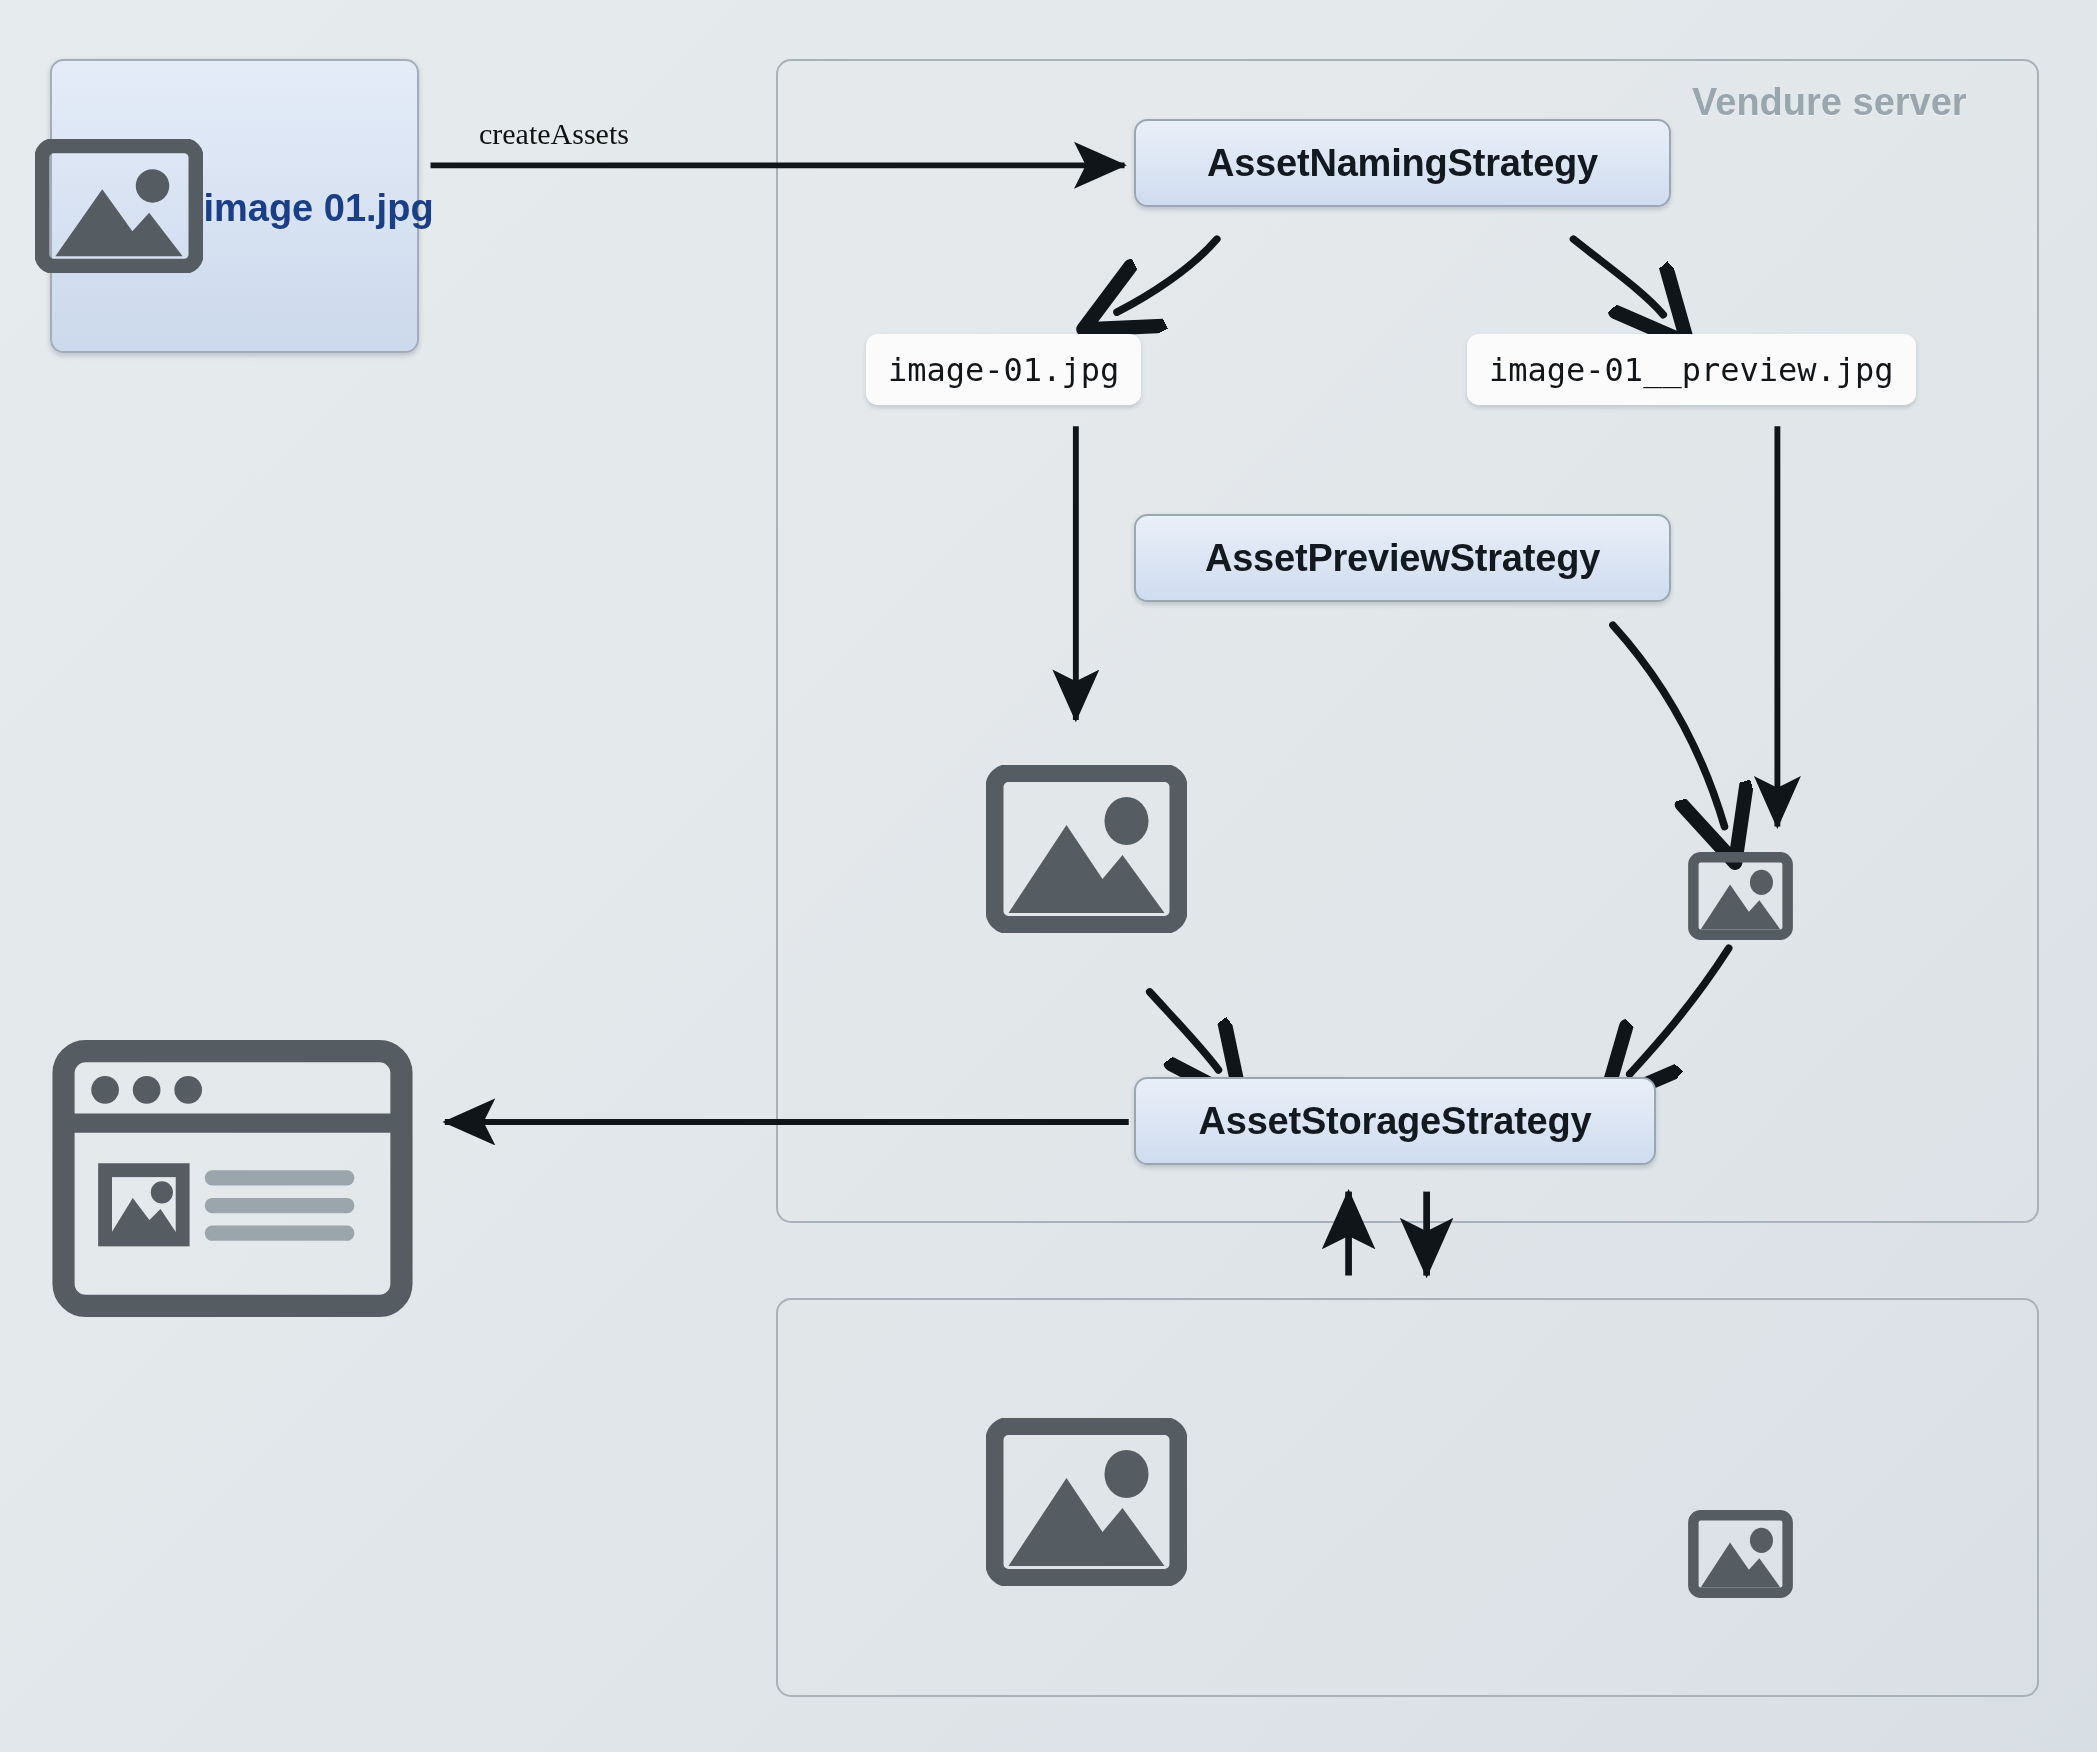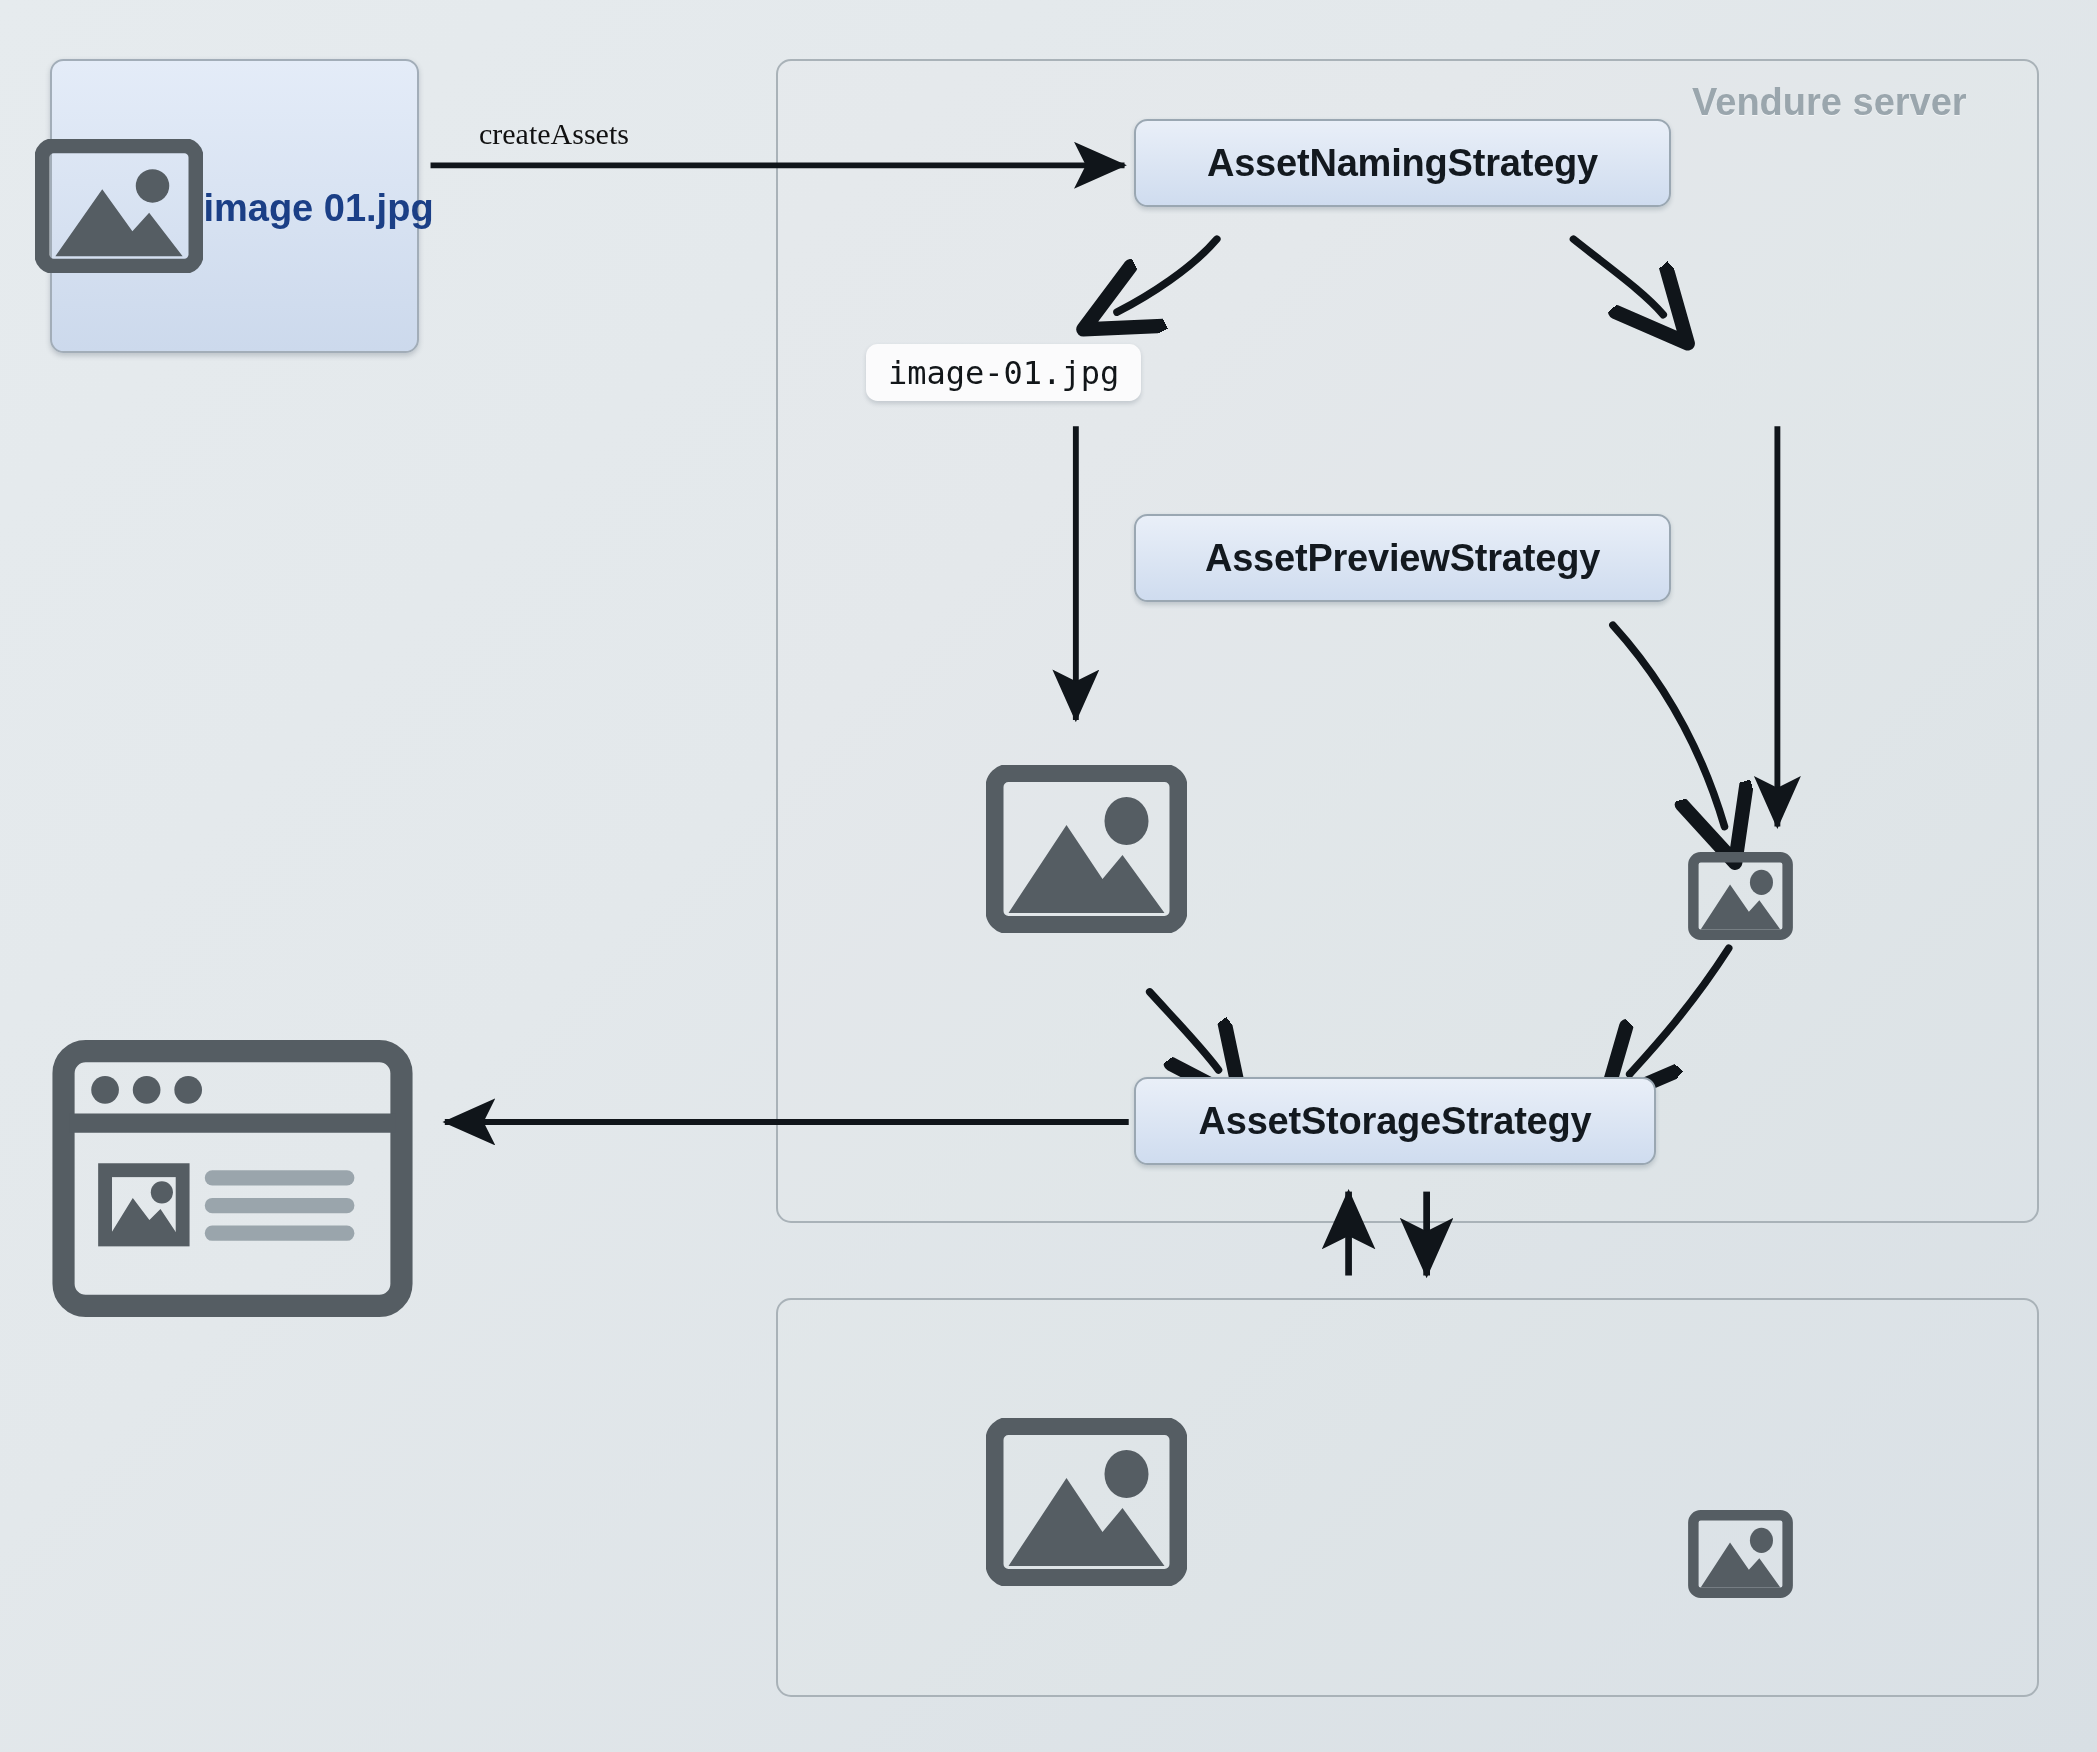--- a/index.html
+++ b/index.html
@@ -169,24 +169,27 @@
   </div>
 
   <div class="strategy" style="left:1134px; top:514px; width:537px; height:88px;">
     <span>AssetPreviewStrategy</span>
   </div>
 
   <div class="strategy" style="left:1134px; top:1077px; width:522px; height:88px;">
     <span>AssetStorageStrategy</span>
   </div>
 
-  <div class="filechip" style="left:866px; top:334px; height:57px;margin-top:10px;">
+  <div class="filechip" style="left:866px; top:334px; height:71px;">
     <span>image-01.jpg</span>
   </div>
 
+  <div class="filechip" style="left:1467px; top:334px; height:71px;">
+    <span>image-01__preview.jpg</span>
+  </div>
 
   <span class="picto" style="left:986px; top:765px; width:201px; height:168px;">
     <svg viewBox="0 0 100 84" width="201" height="168" xmlns="http://www.w3.org/2000/svg">
       <rect x="4" y="4" width="92" height="76" rx="7" ry="7" fill="none" stroke="#555d63" stroke-width="9"></rect>
       <ellipse cx="70" cy="28" rx="11" ry="12" fill="#555d63"></ellipse>
       <path d="M11 74 L40 30 L58 57 L68 45 L89 74 Z" fill="#555d63"></path>
     </svg>
   </span>
 
   <span class="picto" style="left:1688px; top:852px; width:105px; height:88px;">

